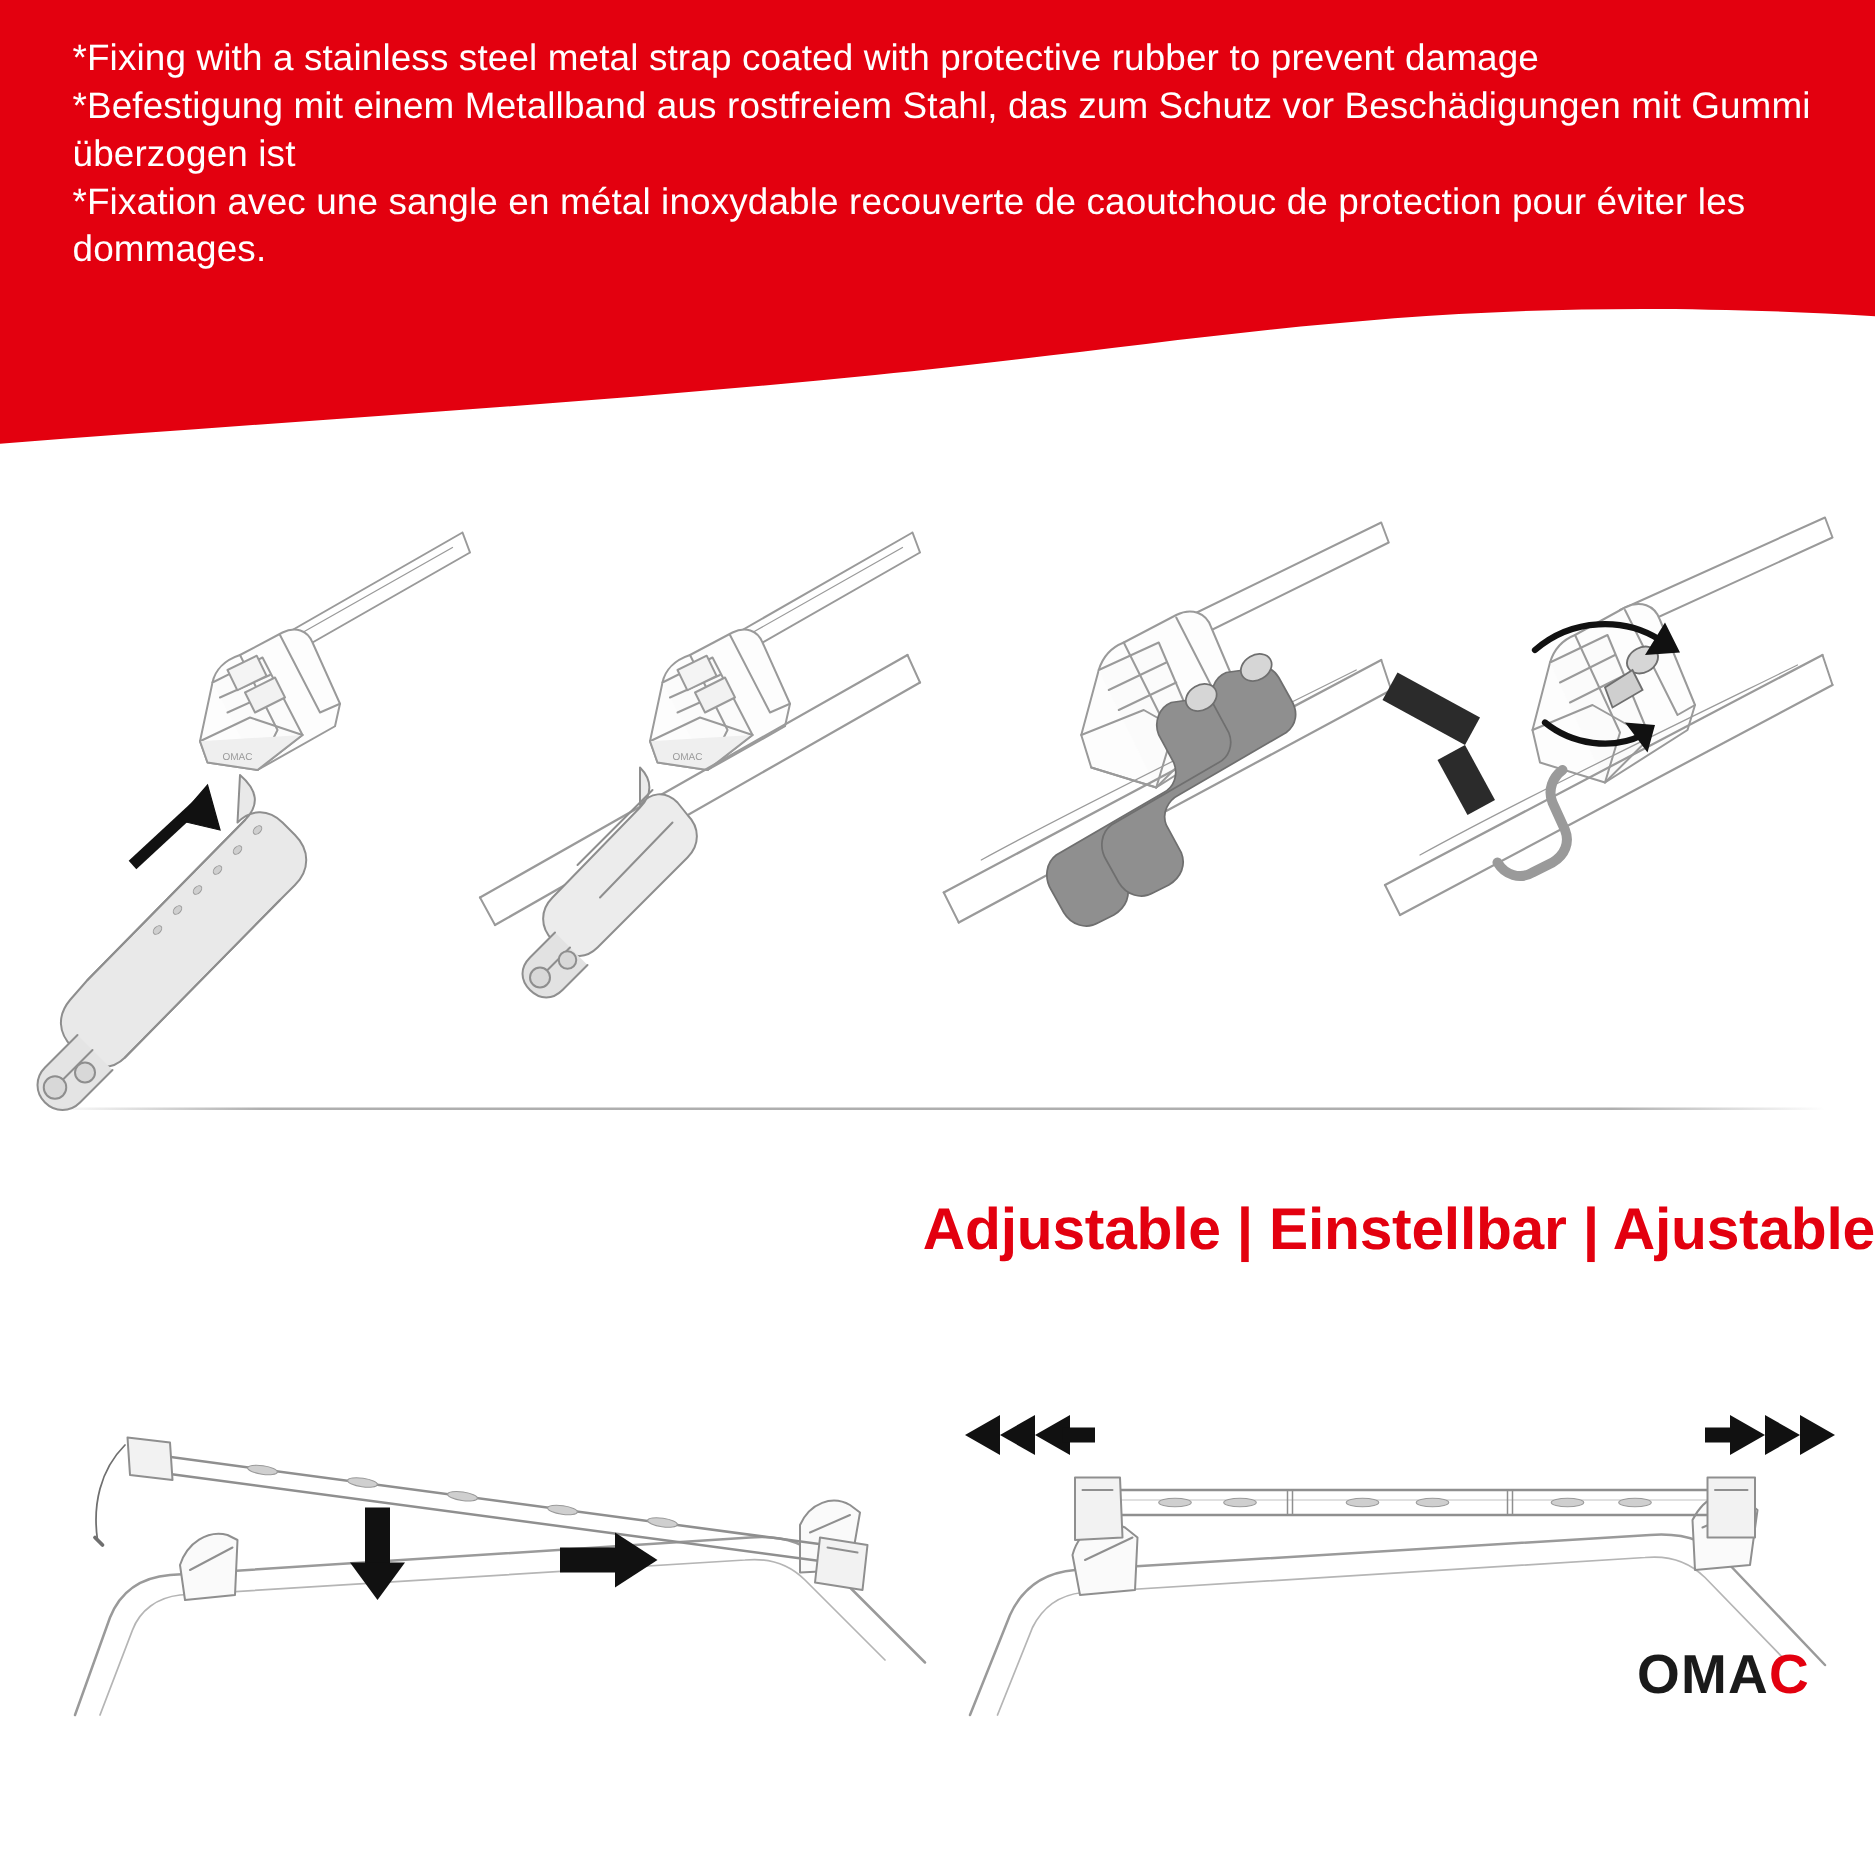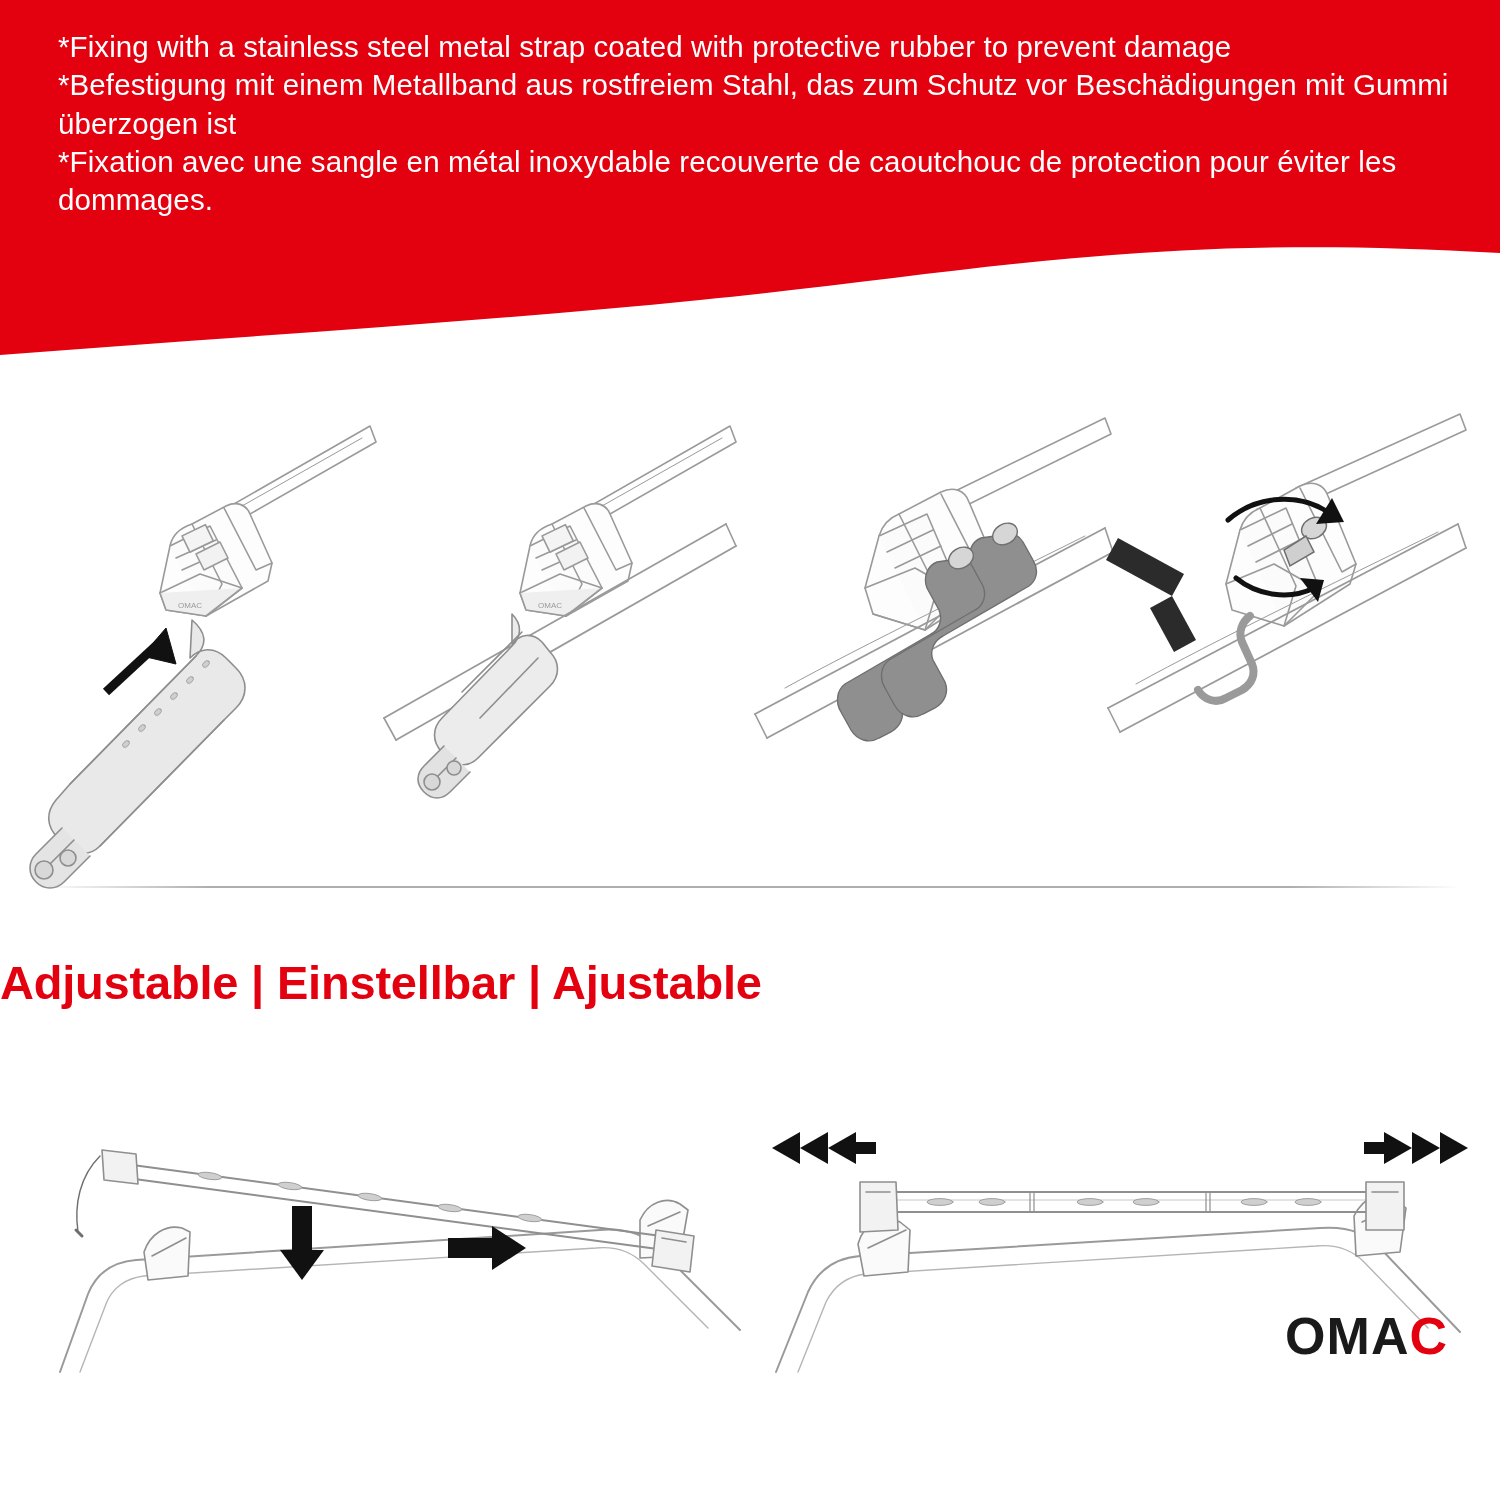--- a/index.html
+++ b/index.html
@@ -40,38 +40,38 @@
 
   
   .divider {
     position:absolute; left: 40px; top: 886px; width: 1420px; height: 2px;
     background: linear-gradient(to right, rgba(190,190,190,0) 0%, rgba(170,170,170,0.95) 12%, rgba(170,170,170,0.95) 88%, rgba(190,190,190,0) 100%);
   }
 
   
   .headline {
     position: absolute; left: 0; top: 955px; width: 1500px;
-    text-align: left;
+    text-align: right;
     color: #e3000f;
     font-weight: bold;
     font-size: 47px;
     letter-spacing: -0.2px;
   }
 
   
   .bottom { position:absolute; left:0; top: 1080px; width: 1500px; height: 300px; }
   .bottom .panel { position:absolute; top:0; width: 720px; height: 300px; }
   .bottom .panel svg { width:100%; height:100%; display:block; }
   .panel-left { left: 40px; }
   .panel-right { left: 760px; }
 
   
   .logo {
     position: absolute; right: 52px; bottom: 46px;
-    font-weight: bold; font-size: 52px; letter-spacing: 1px;
+    font-weight: bold; font-size: 44px; letter-spacing: 1px;
     line-height: 1;
     display: flex; align-items: baseline;
   }
   .logo .o { color: #1a1a1a; }
   .logo .a { color: #1a1a1a; }
   .logo .c { color: #e3000f; }
 </style>
 </head>
 <body>
 

